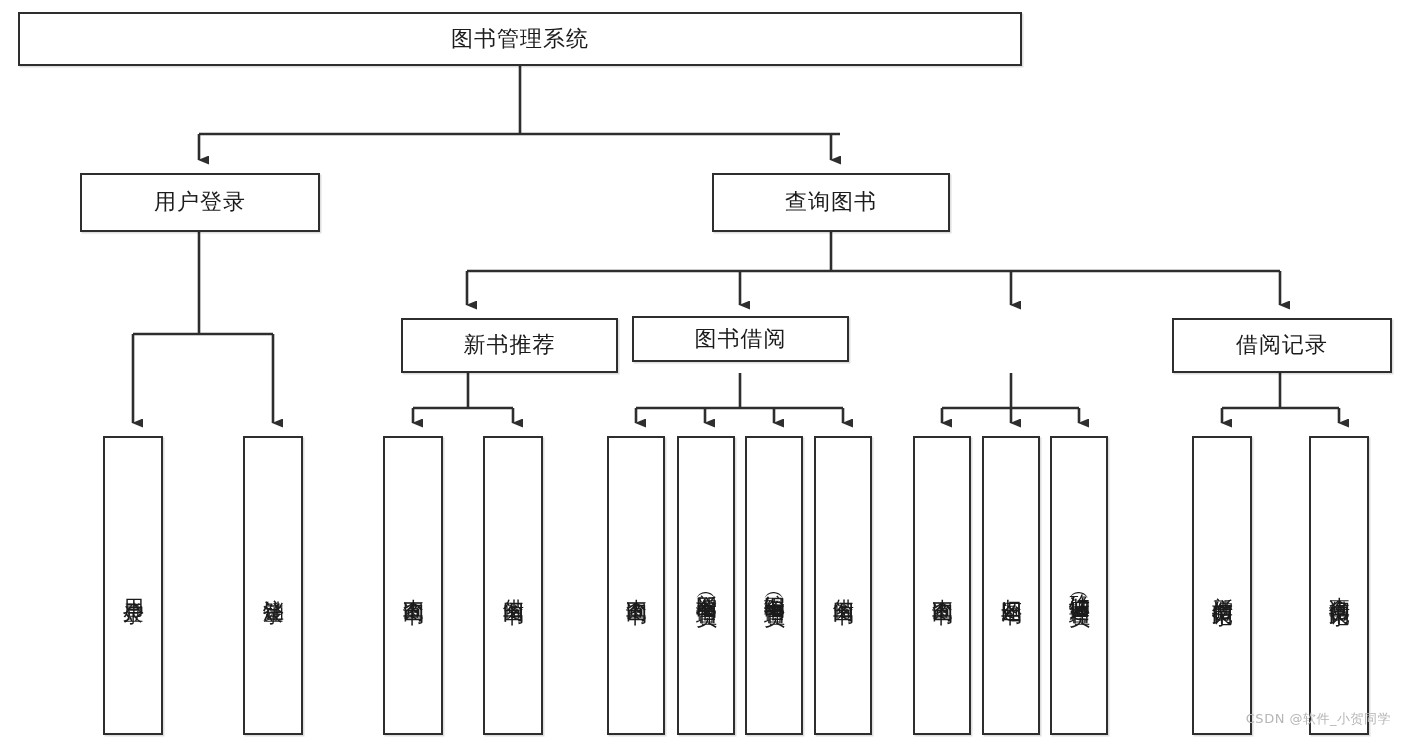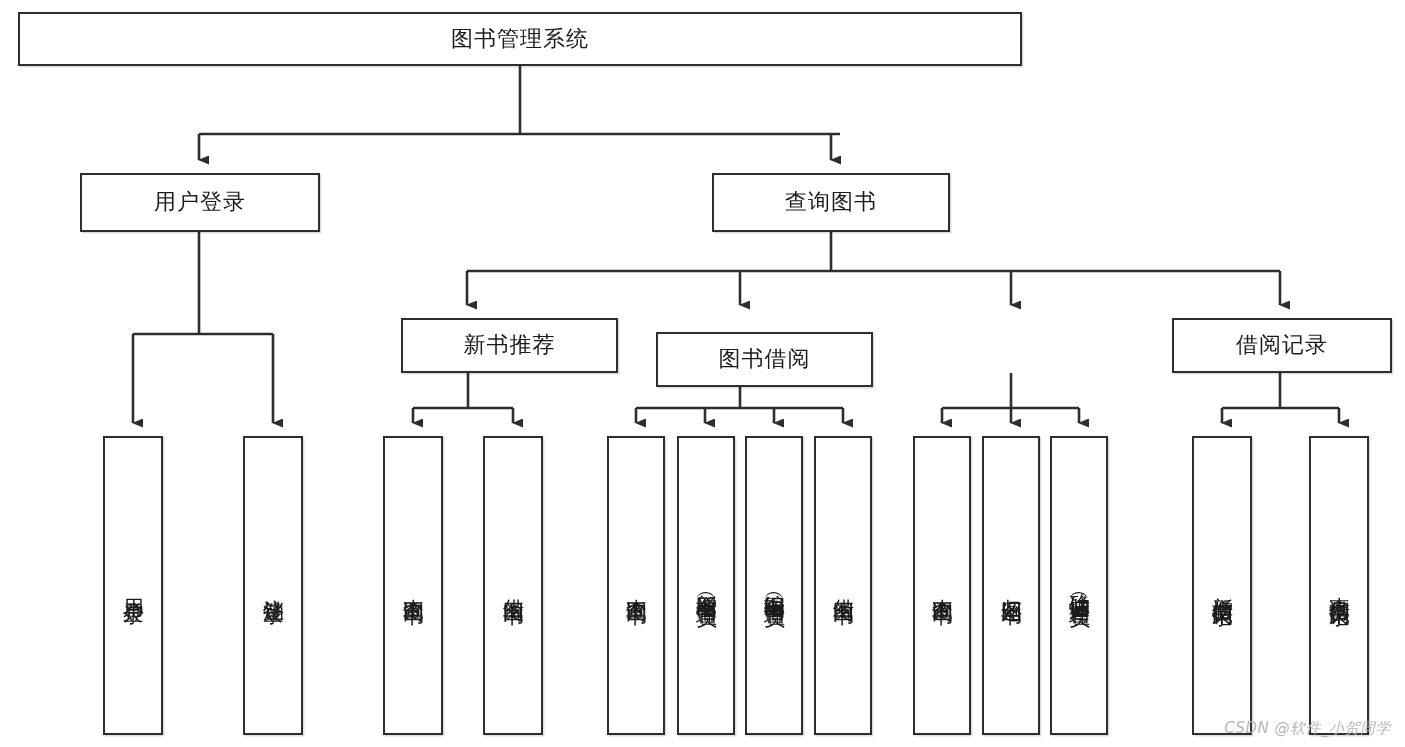--- a/index.html
+++ b/index.html
@@ -56,27 +56,26 @@
     position: absolute;
     left: 0; top: 0;
     width: 1405px;
     height: 747px;
     pointer-events: none;
   }
   
   #watermark {
     position: absolute;
     right: 14px;
-    bottom: 9px;
-    font-size: 15px;
+    bottom: 19px;
+    font-size: 13px;
     color: #b6b6b6;
     letter-spacing: 0.5px;
     white-space: nowrap;
     font-family: "DejaVu Sans", "Liberation Sans", sans-serif;
-    font-style: italic;
   }
 </style>
 </head>
 <body>
 
 <div id="canvas">
 
   <svg id="wires" viewBox="0 0 1405 747" xmlns="http://www.w3.org/2000/svg">
     <defs>
       <marker id="arw" markerWidth="9" markerHeight="11" refX="4.5" refY="10" orient="auto" markerUnits="userSpaceOnUse">
@@ -128,21 +127,21 @@
   </svg>
 
   <div class="node horiz" style="left:18px; top:12px; width:1004px; height:54px;">图书管理系统</div>
 
   <div class="node horiz" style="left:80px; top:173px; width:240px; height:59px;">用户登录</div>
 
   <div class="node horiz" style="left:712px; top:173px; width:238px; height:59px;">查询图书</div>
 
   <div class="node horiz" style="left:360px; top:318px; width:217px; height:55px;margin-left:41px;">新书推荐</div>
 
-  <div class="node horiz" style="left:632px; top:332px; width:217px; height:55px;margin-left:24px;">图书借阅</div>
+  <div class="node horiz" style="left:632px; top:316px; width:217px; height:46px;">图书借阅</div>
 
 
   <div class="node horiz" style="left:1172px; top:318px; width:220px; height:55px;">借阅记录</div>
 
   <div class="node vert" style="left:103px; top:436px; width:60px; height:299px;">
     <span class="vlabel">用户登录</span>
   </div>
 
   <div class="node vert" style="left:243px; top:436px; width:60px; height:299px;">
     <span class="vlabel">注销登录</span>

